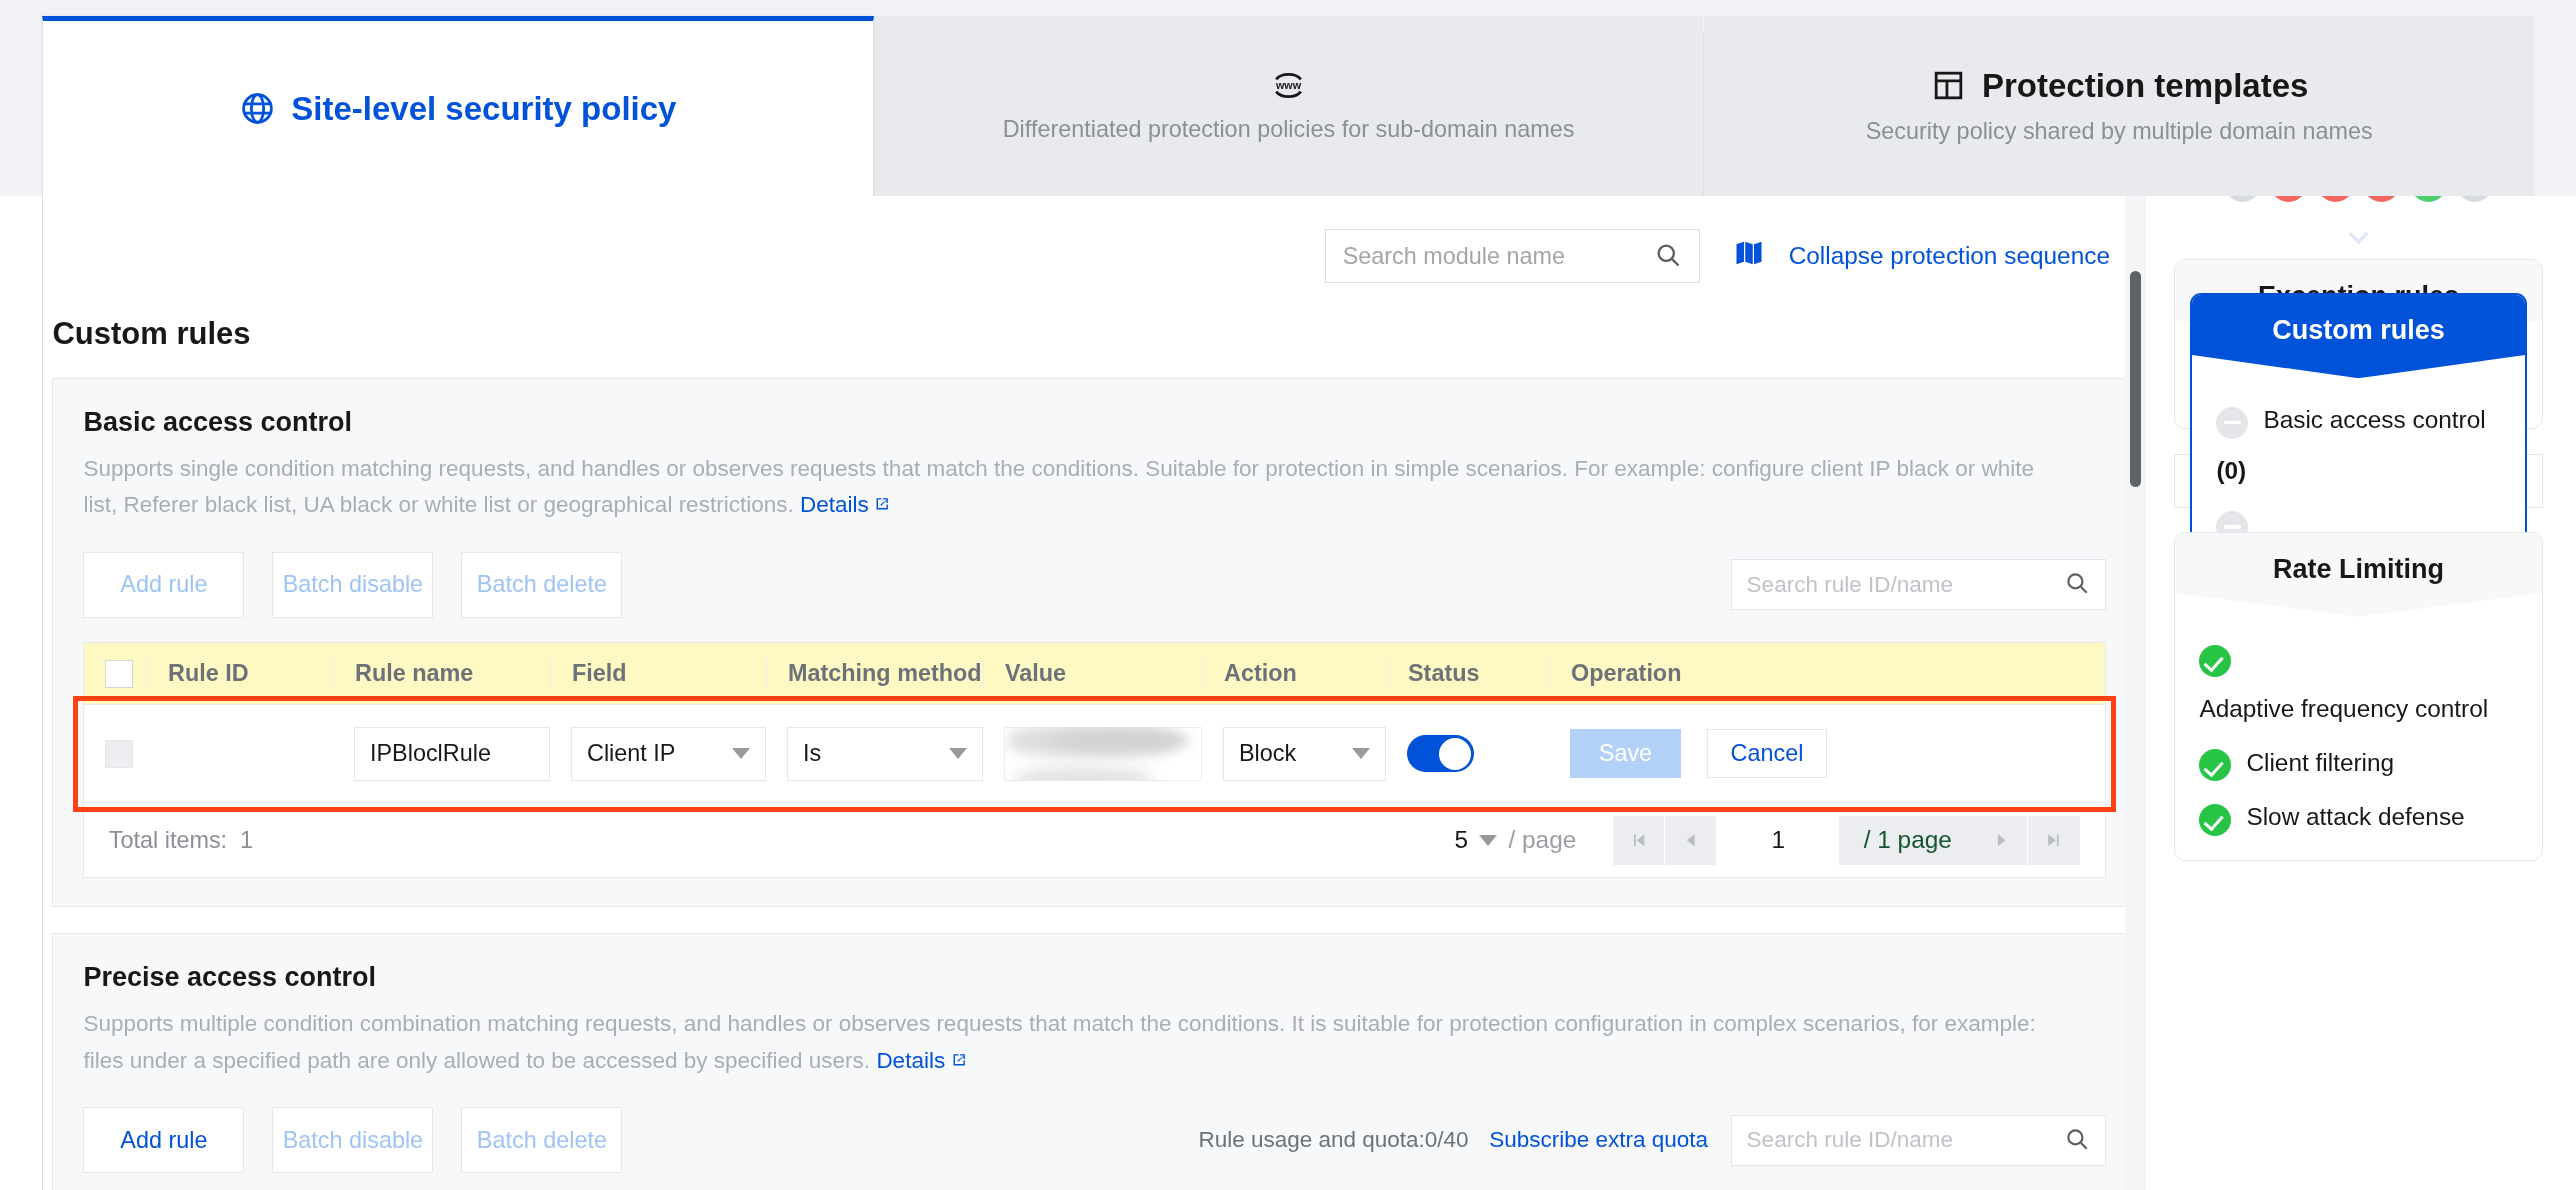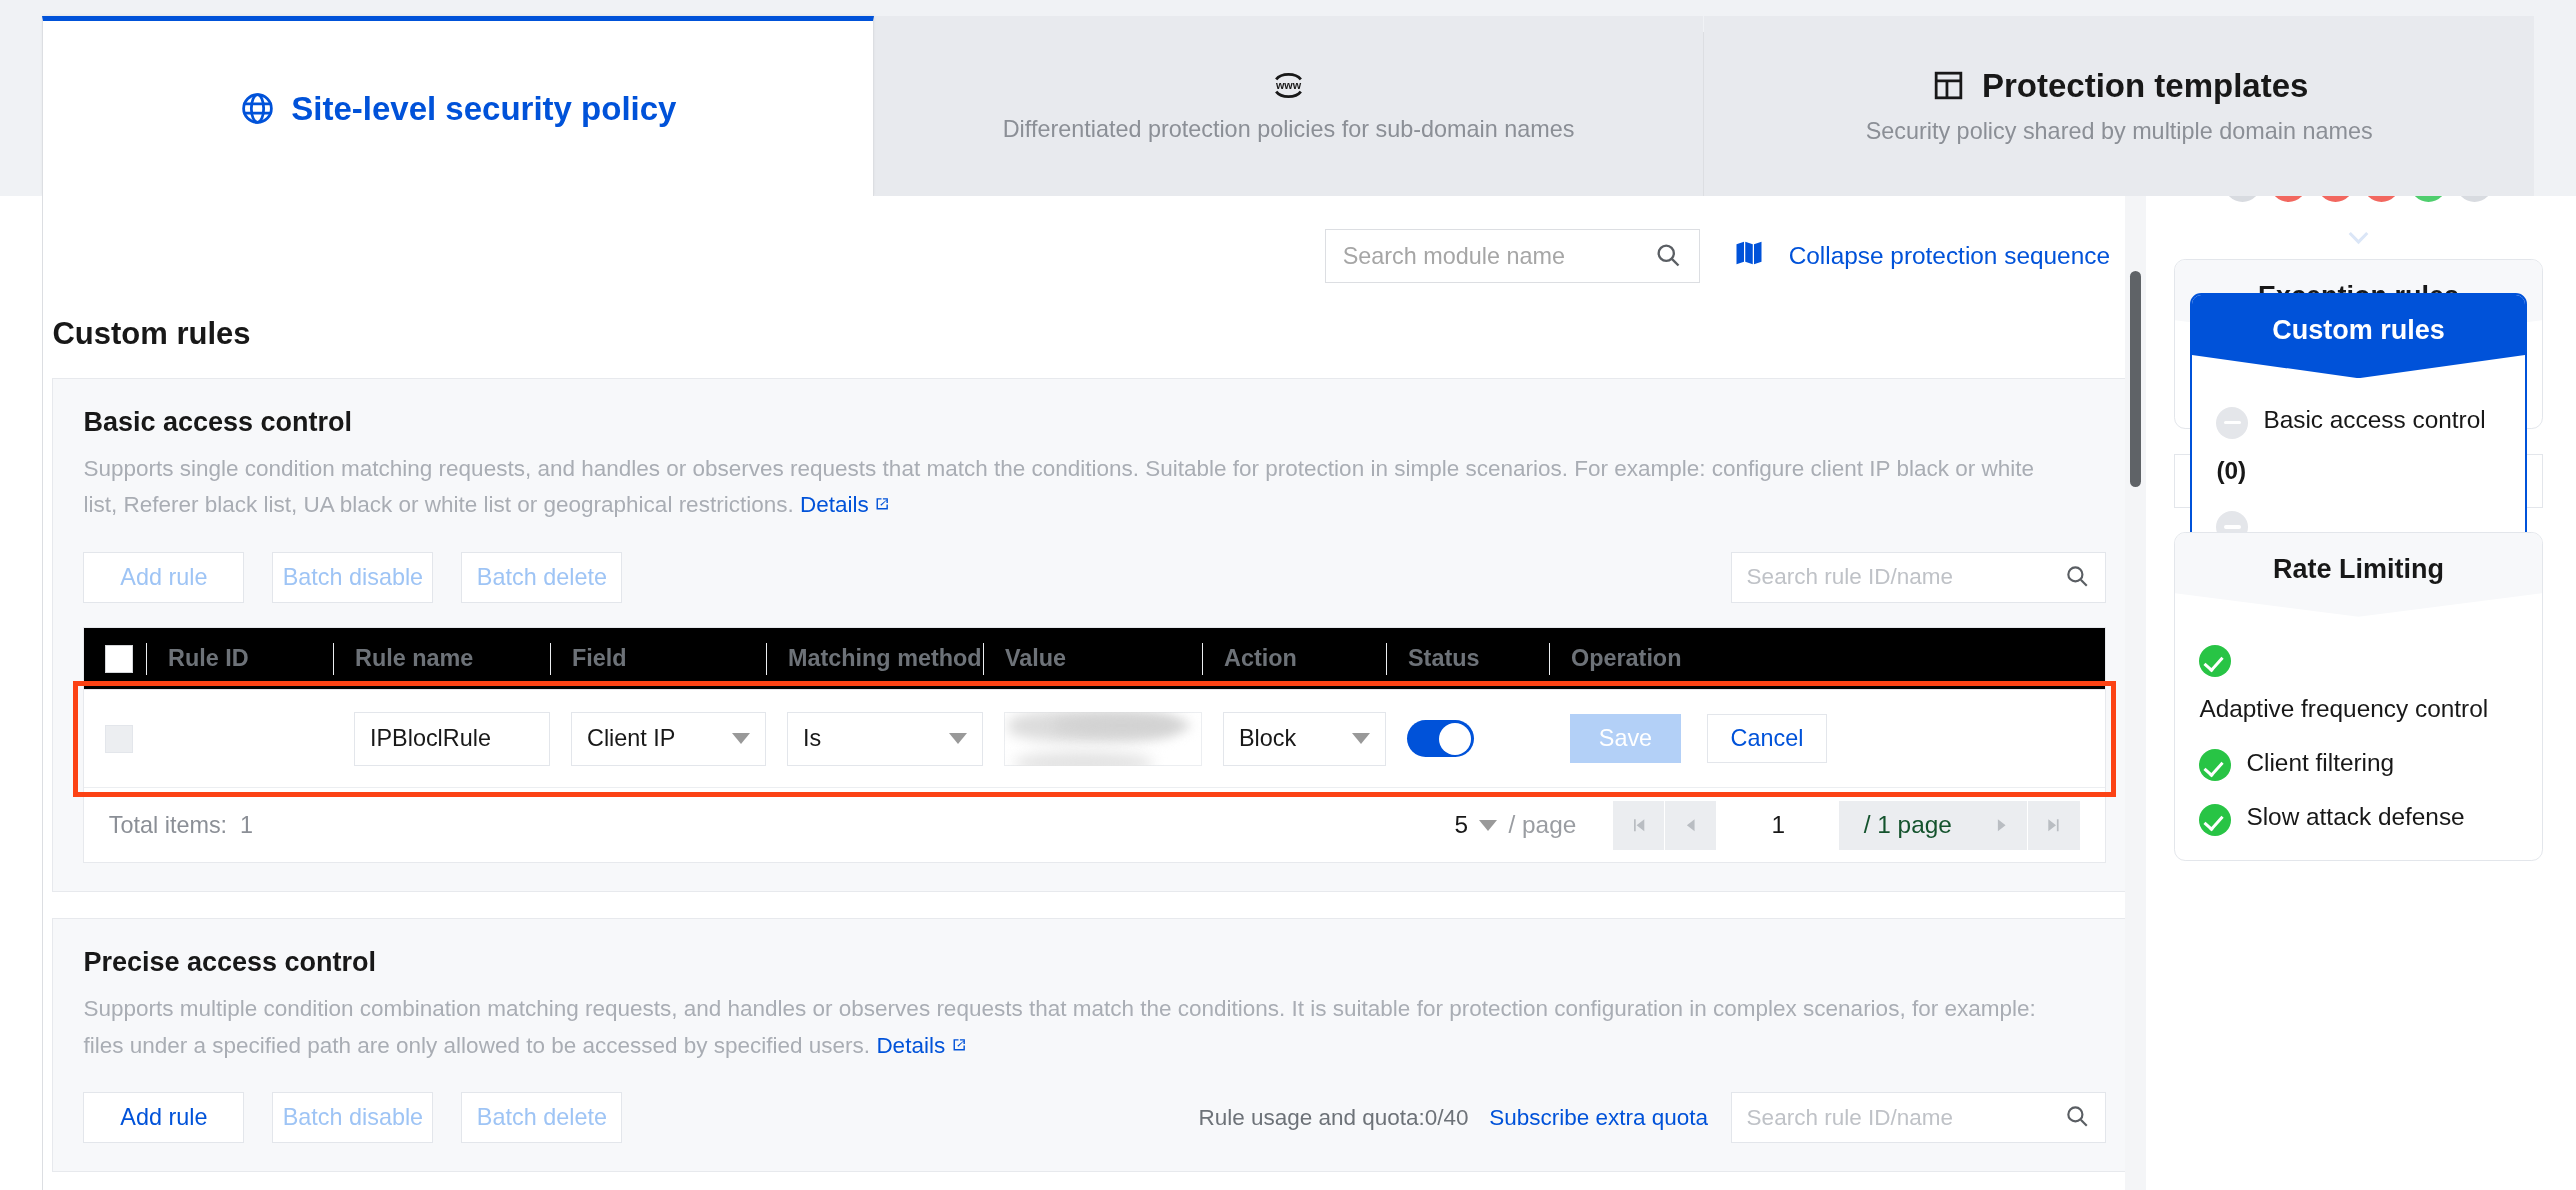--- a/index.html
+++ b/index.html
@@ -56,39 +56,39 @@
   .card { margin: 26px 9.4px 0 9.4px; background:#f7f8fa;
           border:0.9px solid #e7e9ed; padding: 28px 30px 28px 30px; }
   .card h3 { font-size: 27px; font-weight: bold; color:#181818; }
   .card .desc { font-size: 22.5px; color:#a9adb4; line-height:1.62;
                 margin-top: 13px; max-width: 1969px; }
   .lnk { color:#0052d9; cursor:pointer; }
   .ext { display:inline-block; width:17px; height:17px; vertical-align:-0.9px;
          margin-left:4.7px; }
 
   .btnrow { display:flex; align-items:center; margin-top:28px; }
-  .gbtn { height: 51px; min-width: 161px; border:0.9px solid #e3e6eb;
+  .gbtn { height: 66px; min-width: 161px; border:0.9px solid #e3e6eb;
           background:#fff; color:#9ec4f5; font-size:23.4px; cursor:pointer;
           display:flex; align-items:center; justify-content:center;
           margin-right: 28px; font-family:"Liberation Sans", sans-serif; }
   .gbtn.enabled { color:#0052d9; }
   .rule-search { margin-left:auto; width: 375px; height:51px;
                  border:0.9px solid #e3e6eb; background:#fff; display:flex;
                  align-items:center; padding:0 15px; }
   .rule-search input { border:none; outline:none; flex:1; font-size:22.5px;
                        color:#b91c1c; background:transparent;
                        font-family:"Liberation Sans", sans-serif; }
   .rule-search input::placeholder { color:#bfc2c7; }
   .quota { font-size:22.5px; color:#6d7278; margin-left:auto;
            display:flex; align-items:center; gap:20.6px; }
 
   
   .tbl { margin-top:24.4px; background:#fff; border:0.9px solid #e7e9ed; }
   .thead { display:flex; height:62px; align-items:center;
-           border-bottom:0.9px solid #e7e9ed; background:#000000;text-align:right; }
+           border-bottom:0.9px solid #e7e9ed; background:#fef9c3;text-align:right; }
   .th { font-size:23.4px; color:#6d7278; font-weight:bold; padding-left:20.6px;
         border-left:0.9px solid #eceef1; height:32px; display:flex;
         align-items:center; }
   .th:first-child { border-left:none; }
   .ckbox { width:28px; height:28px; border:0.9px solid #d4d6d9; background:#fff;
            flex:0 0 28px; cursor:pointer; }
   .trow { display:flex; align-items:center; height:97px; }
   .td { padding-left:20.6px; display:flex; align-items:center; }
 
   .c-check { width:62px; flex:0 0 62px; padding-left:20.6px; }

